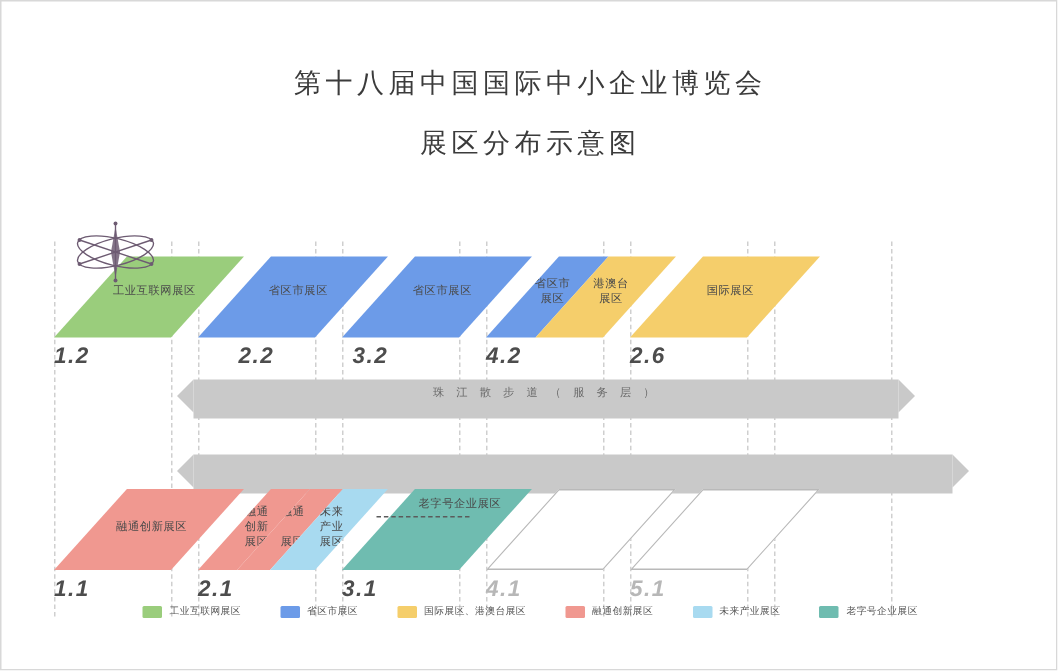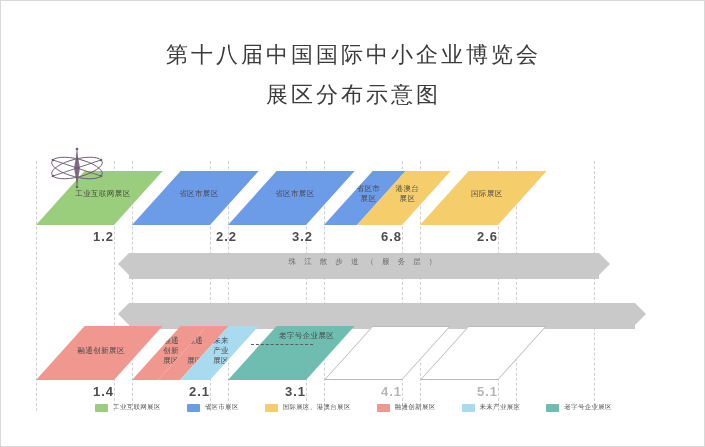--- a/index.html
+++ b/index.html
@@ -8,21 +8,21 @@
     background:#ffffff;
     font-family:"Liberation Sans","DejaVu Sans",sans-serif;
     position:relative;
   }
   .frame{position:absolute;left:0;top:0;width:705px;height:447px;
          border:1px solid #d8d8d8;box-sizing:border-box;background:#fff;}
 
   
   .title-block{position:absolute;left:0;top:34px;width:705px;text-align:center;}
   .title-line{
-    color:#3b3b3b;font-size:22px;letter-spacing:3px;line-height:40px;
+    color:#3b3b3b;font-size:18px;letter-spacing:3px;line-height:40px;
     font-weight:400;white-space:nowrap;
   }
 
   
   .plan{position:absolute;left:0;top:130px;width:705px;height:270px;}
 
   
   .guide{position:absolute;top:0;width:0;border-left:1px dashed #cfcfcf;}
 
   
@@ -37,22 +37,22 @@
     display:block;
     transform:skewX(42deg);
     font-size:7.5px;color:#4a4a4a;line-height:10px;
     text-align:center;white-space:pre-line;letter-spacing:.4px;
   }
   .hall .lblwrap{position:absolute;width:100%;text-align:center;}
 
   .empty-hall{background:#ffffff;border:1px solid #b9b9b9;}
 
   
-  .hnum{position:absolute;font-size:13px;font-weight:bold;color:#4d4d4d;
-        letter-spacing:1px;text-align:right;}
+  .hnum{position:absolute;font-size:15px;font-weight:bold;color:#4d4d4d;
+        letter-spacing:1px;text-align:left;font-style:italic;}
   .hnum.dim{color:#b7b7b7;font-weight:bold;}
 
   
   .corridor{
     position:absolute;height:26px;background:#c9c9c9;
   }
   .corridor .ctxt{
     position:absolute;width:100%;top:4px;text-align:center;
     font-size:7.5px;color:#6a6a6a;letter-spacing:3px;
   }
@@ -134,21 +134,21 @@
         <span class="lbl">省区市
 展区</span>
       </div>
     </div>
     <div class="hall" style="left:356px;top:40px;width:45px;background:#F5CE6B;">
       <div class="lblwrap" style="top:13px;">
         <span class="lbl">港澳台
 展区</span>
       </div>
     </div>
-    <div class="hnum" style="left:323px;top:98px;width:78px;">6.8</div>
+    <div class="hnum" style="left:323px;top:98px;width:78px;">4.2</div>
 
     <div class="hall" style="left:419px;top:40px;width:78px;background:#F5CE6B;">
       <div class="lblwrap" style="top:18px;">
         <span class="lbl">国际展区</span>
       </div>
     </div>
     <div class="hnum" style="left:419px;top:98px;width:78px;">2.6</div>
 
     <div class="corridor" style="left:128px;top:122px;width:470px;">
       <div class="cor-left"></div>
@@ -160,21 +160,21 @@
     <div class="corridor" style="left:128px;top:172px;width:506px;">
       <div class="cor-left"></div>
       <div class="cor-right"></div>
     </div>
 
     <div class="hall" style="left:35px;top:195px;width:78px;background:#F09890;">
       <div class="lblwrap" style="top:20px;">
         <span class="lbl">融通创新展区</span>
       </div>
     </div>
-    <div class="hnum" style="left:35px;top:253px;width:78px;">1.4</div>
+    <div class="hnum" style="left:35px;top:253px;width:78px;">1.1</div>
 
     <div class="hall" style="left:131px;top:195px;width:26px;background:#F09890;">
       <div class="lblwrap" style="top:10px;">
         <span class="lbl">融通
 创新
 展区</span>
       </div>
     </div>
     <div class="hall" style="left:157px;top:195px;width:22px;background:#F09890;">
       <div class="lblwrap" style="top:10px;">

